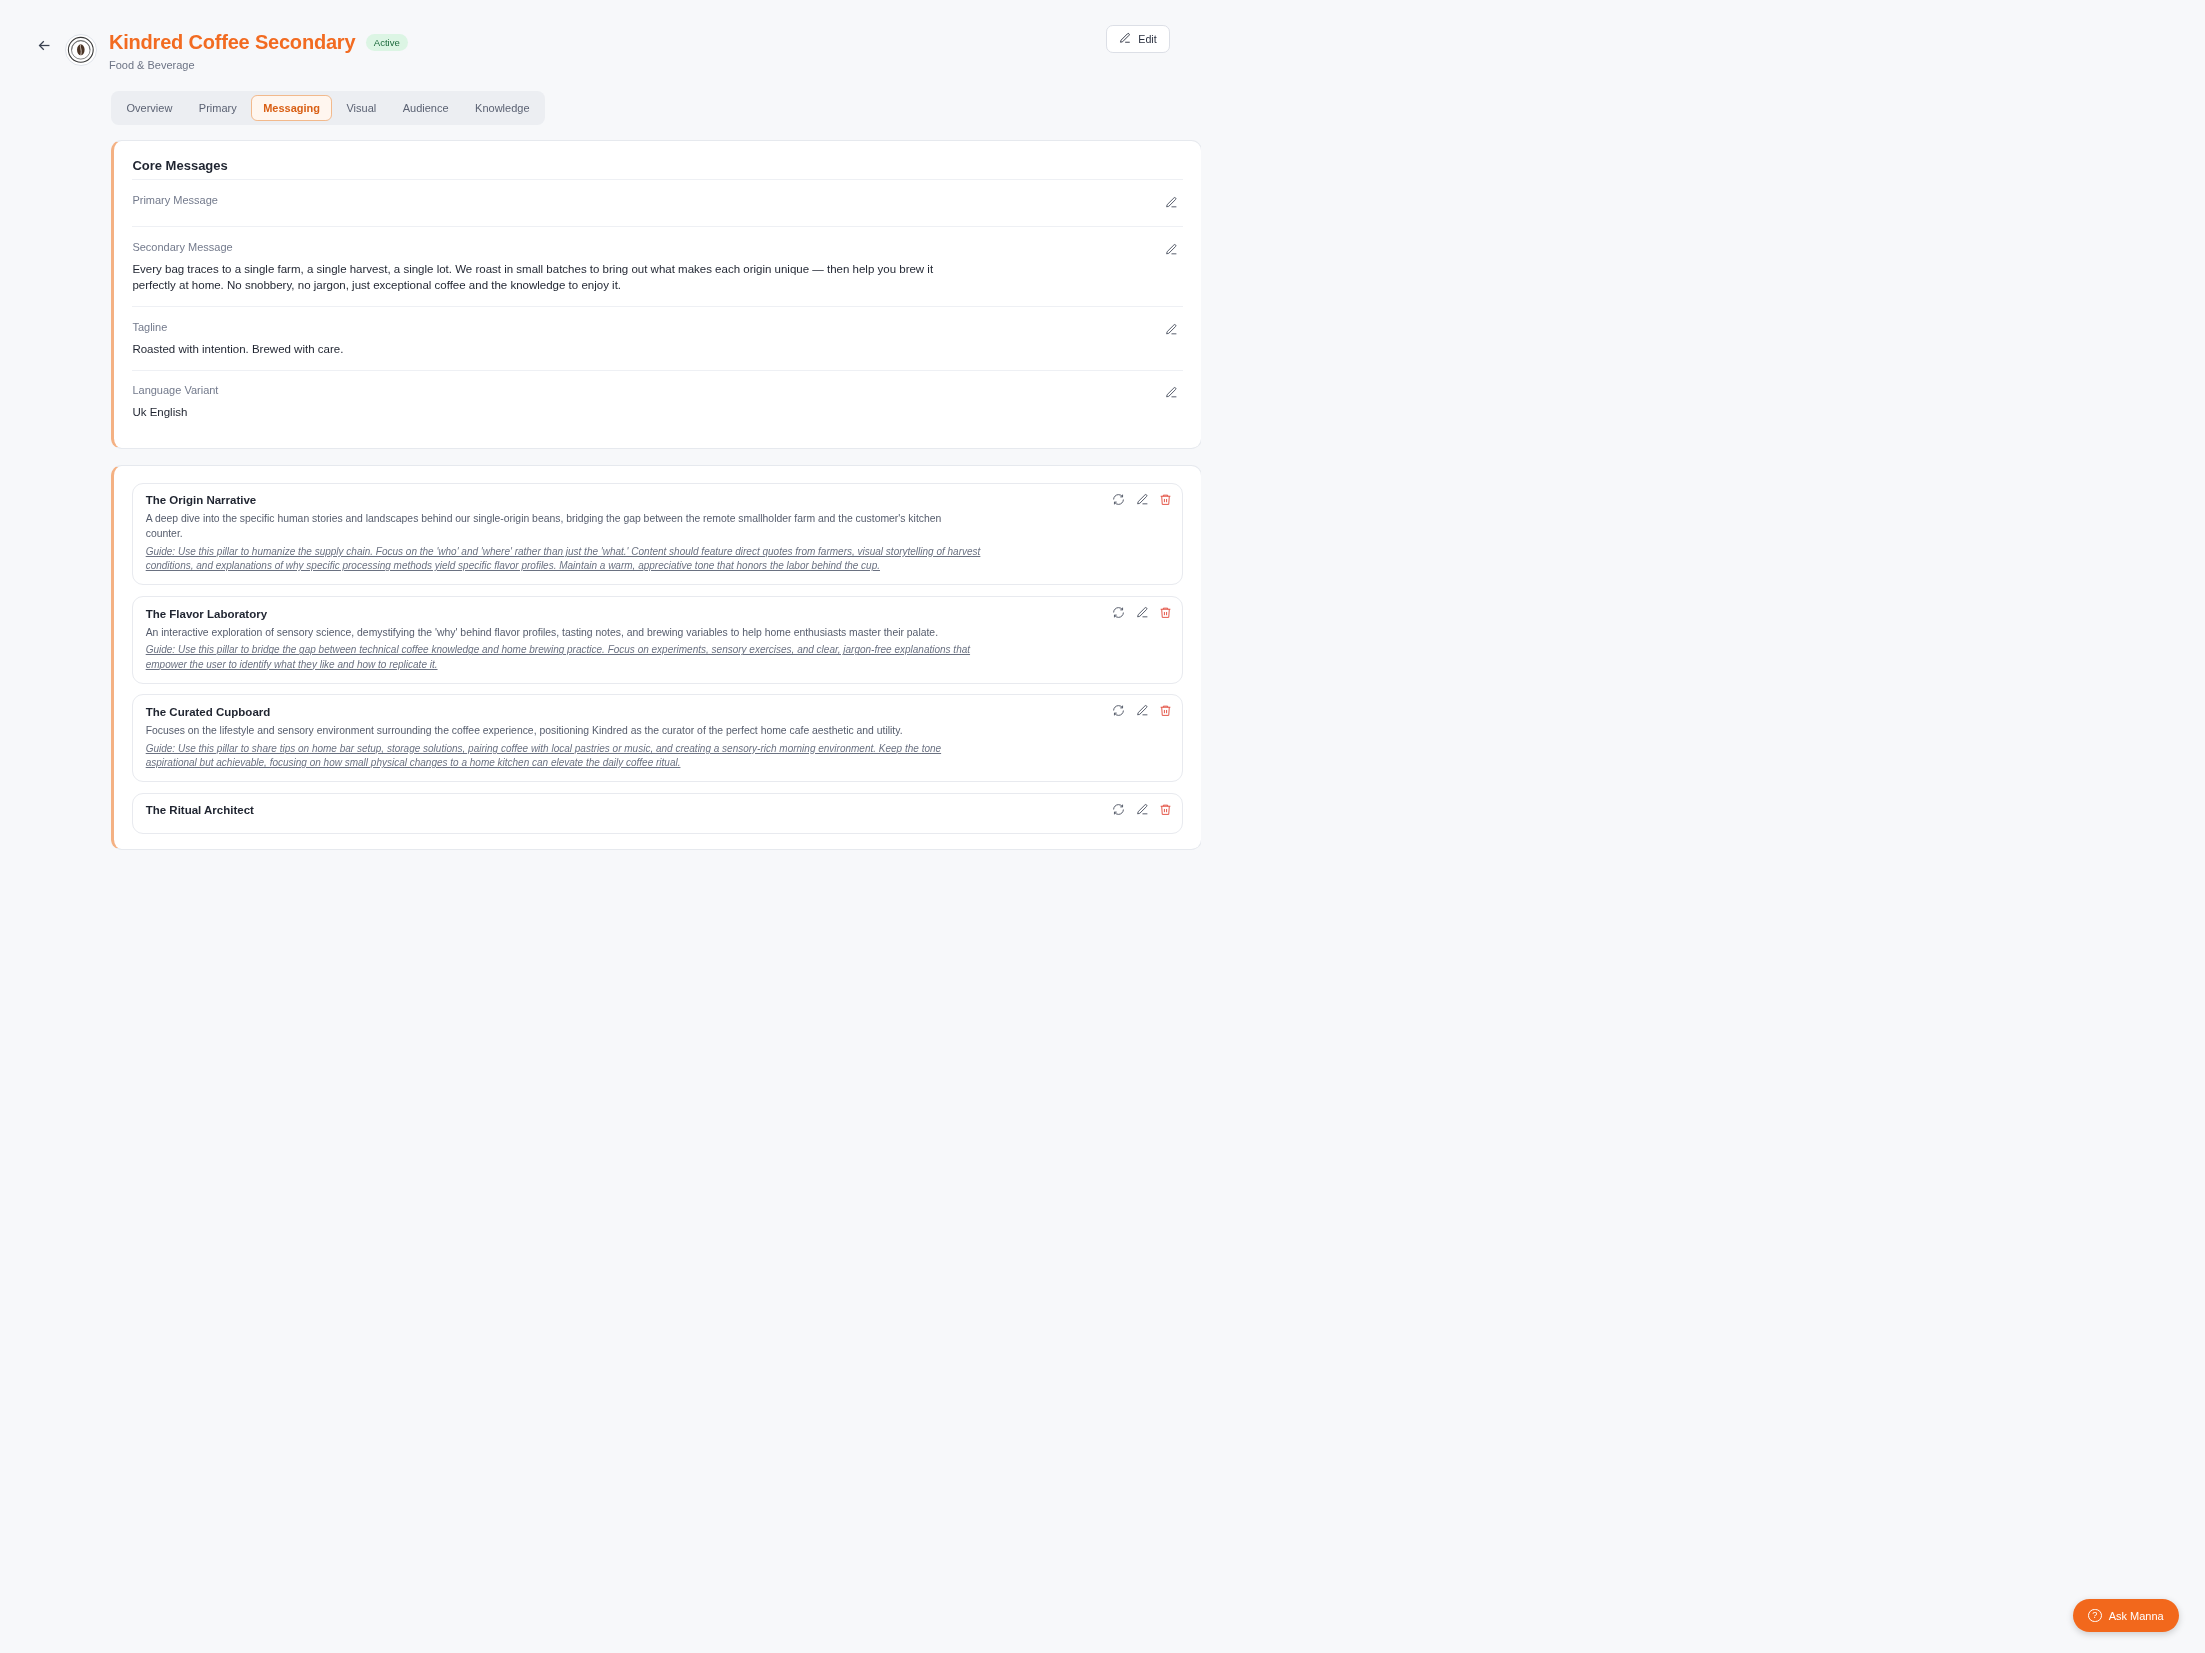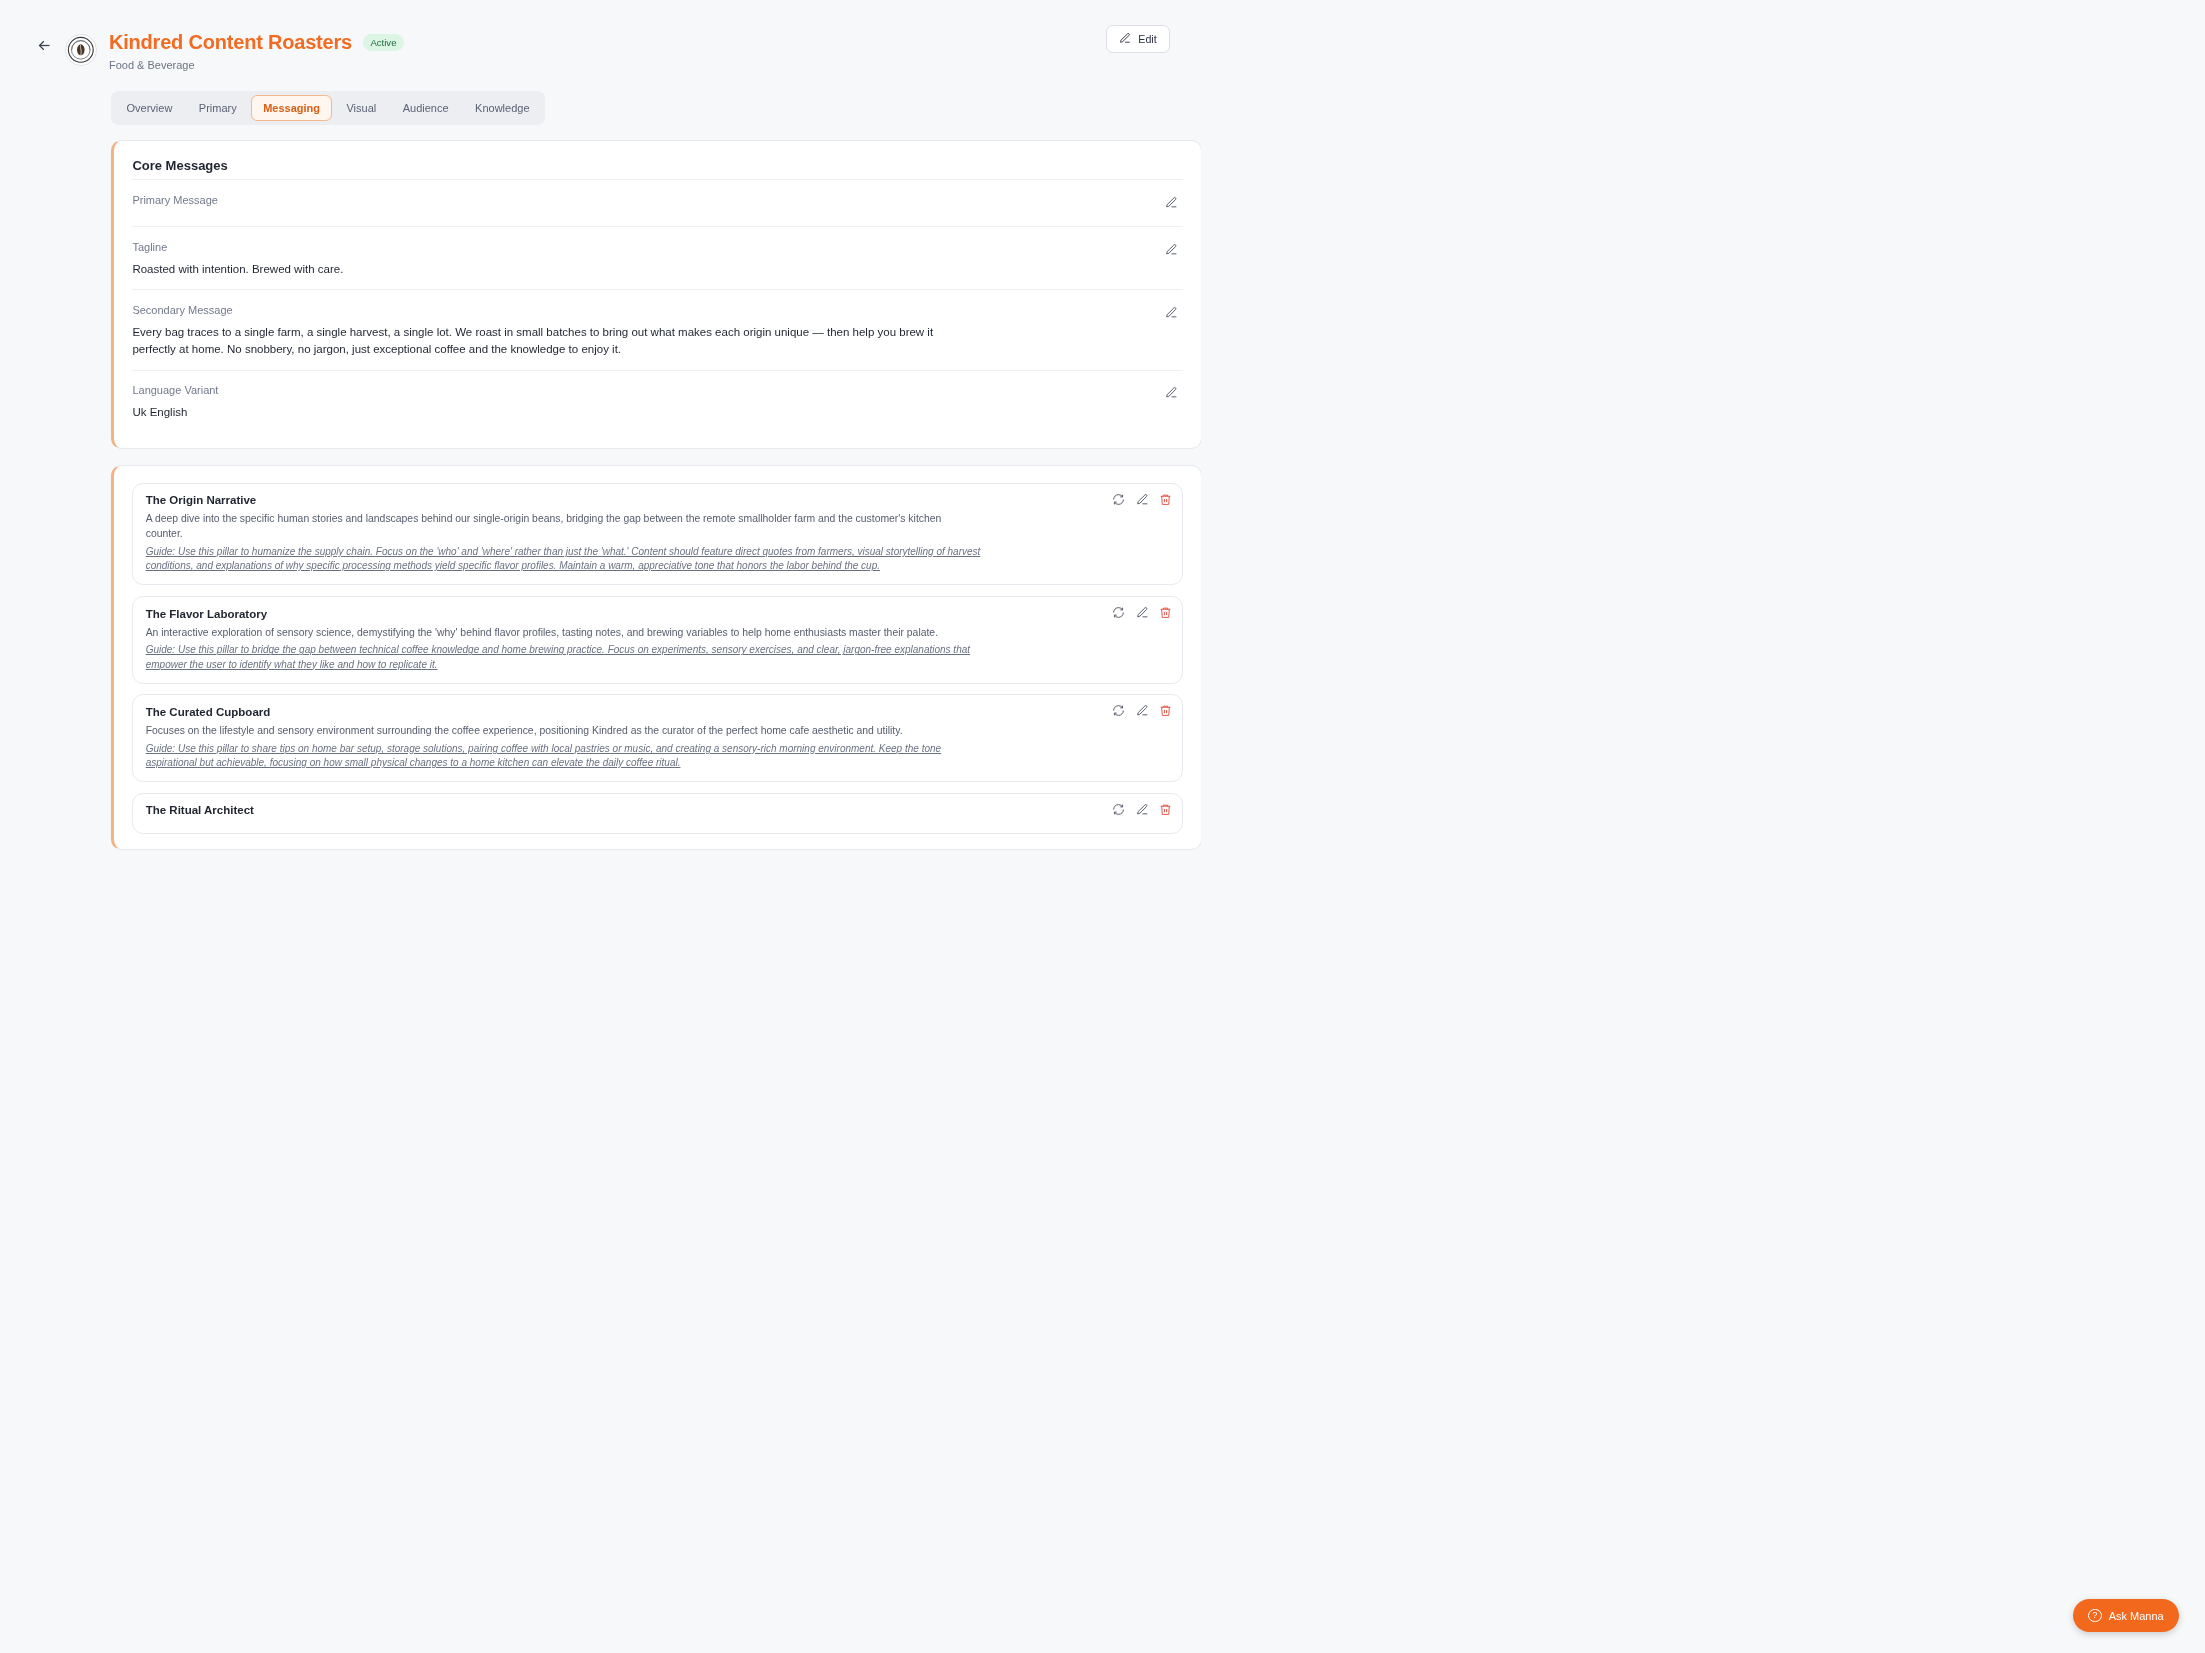--- a/index.html
+++ b/index.html
@@ -153,21 +153,21 @@
         <circle cx="20" cy="20" r="18" fill="#ffffff" stroke="#3b3b3b" stroke-width="1.6"></circle>
         <circle cx="20" cy="20" r="13.5" fill="none" stroke="#3b3b3b" stroke-width="0.9"></circle>
         <ellipse cx="20" cy="20" rx="5.5" ry="8" fill="#4a3426"></ellipse>
         <path d="M20 12.5c-2 4 2 7 0 15" stroke="#efe6dd" stroke-width="1.2" fill="none"></path>
         <path d="M7 20a13 13 0 0 1 26 0" fill="none" stroke="#3b3b3b" stroke-width="0.7"></path>
       </svg>
     </div>
 
     <div class="title-block">
       <div class="title-row">
-        <div class="brand-name">Kindred Content Roasters</div>
+        <div class="brand-name">Kindred Coffee Secondary</div>
         <div class="status-badge">Active</div>
       </div>
       <div class="brand-sub">Food &amp; Beverage</div>
     </div>
 
     <button class="edit-btn">
       <svg width="12.3" height="12.3" viewBox="0 0 24 24" fill="none" stroke="currentColor" stroke-width="1.8">
         <path d="M12 20h9"></path>
           <path d="M16.5 3.5a2.1 2.1 0 0 1 3 3L7 19l-4 1 1-4 12.5-12.5z"></path>
       </svg>
@@ -184,51 +184,51 @@
     <div class="tab">Audience</div>
     <div class="tab">Knowledge</div>
   </div>
 
   
   <div class="card">
     <div class="card-title">Core Messages</div>
 
     <div class="msg-block">
       <div class="msg-label">Primary Message</div>
+      <button class="icon-btn">
+        <svg width="13" height="13" viewBox="0 0 24 24" fill="none" stroke="currentColor" stroke-width="1.7">
+          <path d="M12 20h9"></path>
+            <path d="M16.5 3.5a2.1 2.1 0 0 1 3 3L7 19l-4 1 1-4 12.5-12.5z"></path>
+        </svg>
+      </button>
+    </div>
+
+    <div class="msg-block">
+      <div class="msg-label">Secondary Message</div>
+      <div class="msg-text">Every bag traces to a single farm, a single harvest, a single lot. We roast in small batches to bring out what makes each origin unique — then help you brew it perfectly at home. No snobbery, no jargon, just exceptional coffee and the knowledge to enjoy it.</div>
       <button class="icon-btn">
         <svg width="13" height="13" viewBox="0 0 24 24" fill="none" stroke="currentColor" stroke-width="1.7">
           <path d="M12 20h9"></path>
             <path d="M16.5 3.5a2.1 2.1 0 0 1 3 3L7 19l-4 1 1-4 12.5-12.5z"></path>
         </svg>
       </button>
     </div>
 
     <div class="msg-block">
       <div class="msg-label">Tagline</div>
       <div class="msg-text">Roasted with intention. Brewed with care.</div>
       <button class="icon-btn">
         <svg width="13" height="13" viewBox="0 0 24 24" fill="none" stroke="currentColor" stroke-width="1.7">
           <path d="M12 20h9"></path>
             <path d="M16.5 3.5a2.1 2.1 0 0 1 3 3L7 19l-4 1 1-4 12.5-12.5z"></path>
         </svg>
       </button>
     </div>
 
     <div class="msg-block">
-      <div class="msg-label">Secondary Message</div>
-      <div class="msg-text">Every bag traces to a single farm, a single harvest, a single lot. We roast in small batches to bring out what makes each origin unique — then help you brew it perfectly at home. No snobbery, no jargon, just exceptional coffee and the knowledge to enjoy it.</div>
-      <button class="icon-btn">
-        <svg width="13" height="13" viewBox="0 0 24 24" fill="none" stroke="currentColor" stroke-width="1.7">
-          <path d="M12 20h9"></path>
-            <path d="M16.5 3.5a2.1 2.1 0 0 1 3 3L7 19l-4 1 1-4 12.5-12.5z"></path>
-        </svg>
-      </button>
-    </div>
-
-    <div class="msg-block">
       <div class="msg-label">Language Variant</div>
       <div class="msg-text">Uk English</div>
       <button class="icon-btn">
         <svg width="13" height="13" viewBox="0 0 24 24" fill="none" stroke="currentColor" stroke-width="1.7">
           <path d="M12 20h9"></path>
             <path d="M16.5 3.5a2.1 2.1 0 0 1 3 3L7 19l-4 1 1-4 12.5-12.5z"></path>
         </svg>
       </button>
     </div>
   </div>

